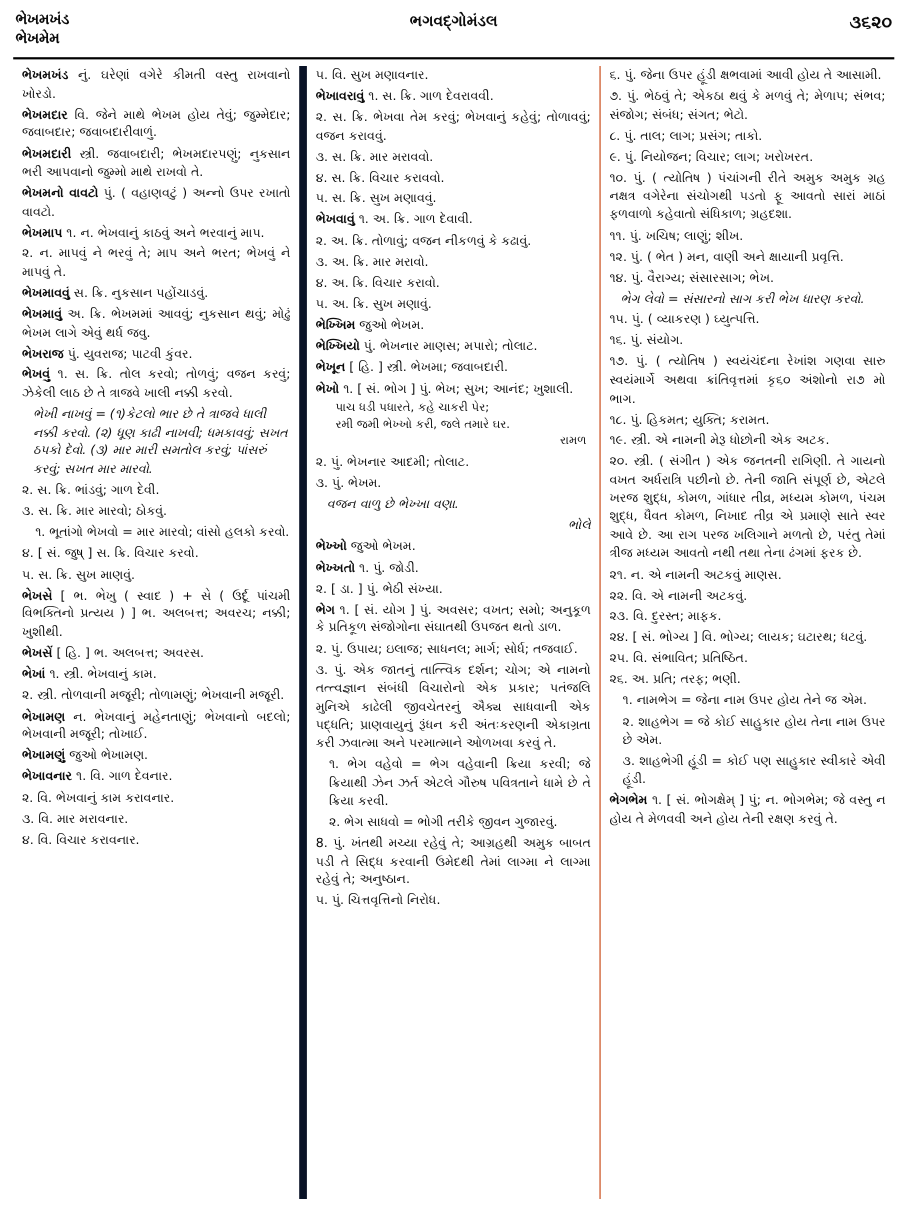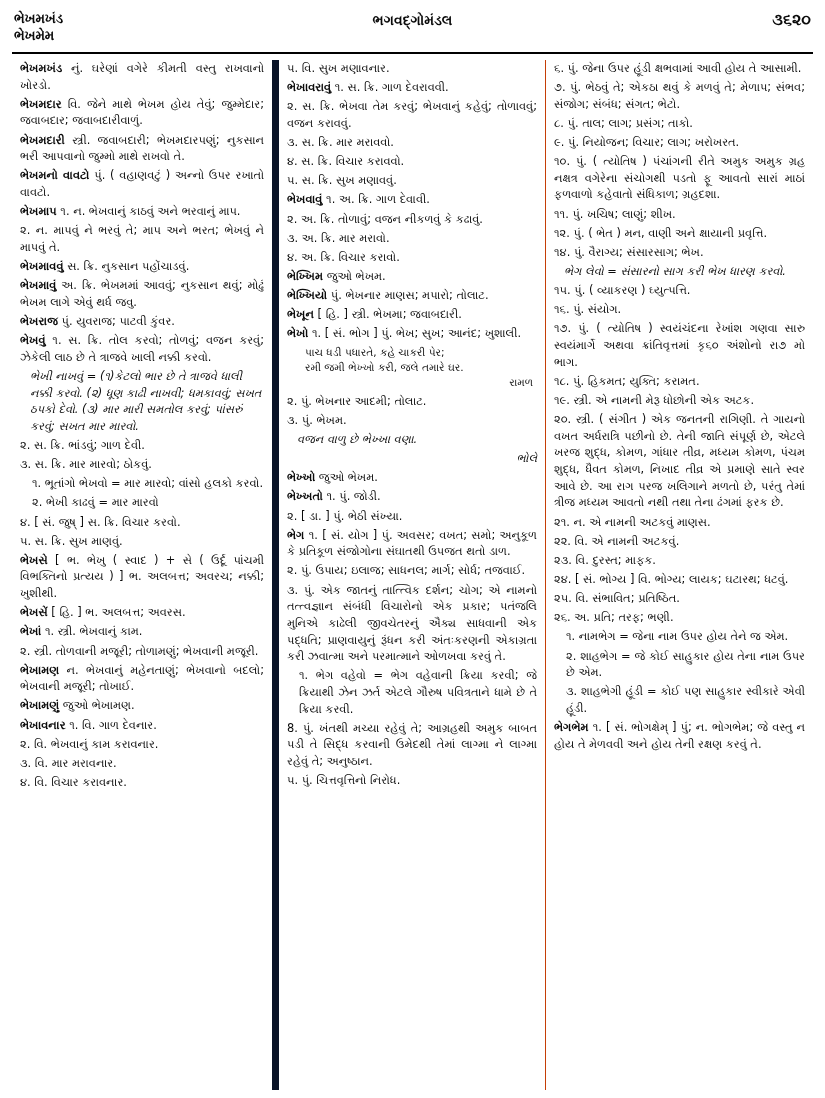--- a/index.html
+++ b/index.html
@@ -131,21 +131,20 @@
         <p class="entry"><span class="hw">ભેખમાપ</span><span> ૧. ન. ભેખવાનું કાઠવું અને ભરવાનું માપ.</span></p>
         <p class="sub">૨. ન. માપવું ને ભરવું તે; માપ અને ભરત; ભેખવું ને માપવું તે.</p>
         <p class="entry"><span class="hw">ભેખમાવવું</span><span> સ. ક્રિ. નુકસાન પહોંચાડવું.</span></p>
         <p class="entry"><span class="hw">ભેખમાવું</span><span> અ. ક્રિ. ભેખમમાં આવવું; નુકસાન થવું; મોઢું ભેખમ લાગે એવું થર્ધ જવુ.</span></p>
         <p class="entry"><span class="hw">ભેખરાજ</span><span> પું. યુવરાજ; પાટવી કુંવર.</span></p>
         <p class="entry"><span class="hw">ભેખવું</span><span> ૧. સ. ક્રિ. તોલ કરવો; તોળવું; વજન કરવું; ઝેકેલી લાઠ છે તે ત્રાજવે ખાલી નક્કી કરવો.</span></p>
         <p class="ital">ભેખી નાખવું = (૧)કેટલો ભાર છે તે ત્રાજવે ધાલી નક્કી કરવો. (૨) ધૂણ કાઢી નાખવી; ધમકાવવું; સખત ઠપકો દેવો. (૩) માર મારી સમતોલ કરવું; પાંસરું કરવું; સખત માર મારવો.</p>
         <p class="sub">૨. સ. ક્રિ. ભાંડવું; ગાળ દેવી.</p>
         <p class="sub">૩. સ. ક્રિ. માર મારવો; ઠોકવું.</p>
         <p class="sub2">૧. ભૂતાંગો ભેખવો = માર મારવો; વાંસો હલકો કરવો.</p>
-        <p class="sub2">૨. ભેખી કાઢવું = માર મારવો</p>
         <p class="sub">૪. [ સં. જુષ્ ] સ. ક્રિ. વિચાર કરવો.</p>
         <p class="sub">૫. સ. ક્રિ. સુખ માણવું.</p>
         <p class="entry"><span class="hw">ભેખસે</span><span> [ ભ. ભેખુ ( સ્વાદ ) + સે ( ઉર્દૂ પાંચમી વિભક્તિનો પ્રત્યય ) ] ભ. અલબત્ત; અવરચ; નક્કી; ખુશીથી.</span></p>
         <p class="entry"><span class="hw">ભેખસેં</span><span> [ હિ. ] ભ. અલબત્ત; અવરસ.</span></p>
         <p class="entry"><span class="hw">ભેખાં</span><span> ૧. સ્ત્રી. ભેખવાનું કામ.</span></p>
         <p class="sub">૨. સ્ત્રી. તોળવાની મજૂરી; તોળામણું; ભેખવાની મજૂરી.</p>
         <p class="entry"><span class="hw">ભેખામણ</span><span> ન. ભેખવાનું મહેનતાણું; ભેખવાનો બદલો; ભેખવાની મજૂરી; તોખાઈ.</span></p>
         <p class="entry"><span class="hw">ભેખામણું</span><span> જુઓ ભેખામણ.</span></p>
         <p class="entry"><span class="hw">ભેખાવનાર</span><span> ૧. વિ. ગાળ દેવનાર.</span></p>
         <p class="sub">૨. વિ. ભેખવાનું કામ કરાવનાર.</p>
@@ -156,40 +155,42 @@
         <p class="sub">૫. વિ. સુખ મણાવનાર.</p>
         <p class="entry"><span class="hw">ભેખાવરાવું</span><span> ૧. સ. ક્રિ. ગાળ દેવરાવવી.</span></p>
         <p class="sub">૨. સ. ક્રિ. ભેખવા તેમ કરવું; ભેખવાનું કહેવું; તોળાવવું; વજન કરાવવું.</p>
         <p class="sub">૩. સ. ક્રિ. માર મરાવવો.</p>
         <p class="sub">૪. સ. ક્રિ. વિચાર કરાવવો.</p>
         <p class="sub">૫. સ. ક્રિ. સુખ મણાવવું.</p>
         <p class="entry"><span class="hw">ભેખવાવું</span><span> ૧. અ. ક્રિ. ગાળ દેવાવી.</span></p>
         <p class="sub">૨. અ. ક્રિ. તોળાવું; વજન નીકળવું કે કઢાવું.</p>
         <p class="sub">૩. અ. ક્રિ. માર મરાવો.</p>
         <p class="sub">૪. અ. ક્રિ. વિચાર કરાવો.</p>
+        <p class="sub">૫. અ. ક્રિ. સુખ મણાવું.</p>
         <p class="entry"><span class="hw">ભેખ્ખિમ</span><span> જુઓ ભેખમ.</span></p>
         <p class="entry"><span class="hw">ભેખ્ખિયો</span><span> પું. ભેખનાર માણસ; મપારો; તોલાટ.</span></p>
         <p class="entry"><span class="hw">ભેખૂન</span><span> [ હિ. ] સ્ત્રી. ભેખમા; જવાબદારી.</span></p>
         <p class="entry"><span class="hw">ભેખો</span><span> ૧. [ સં. ભોગ ] પું. ભેખ; સુખ; આનંદ; ખુશાલી.</span></p>
         <div class="verse">
           <div>પાચ ધડી પધારતે, કહે ચાકરી પેર;</div>
           <div>રમી જમી ભેખ્ખો કરી, જલે તમારે ઘર.</div>
           <span class="attrib">રામળ</span>
         </div>
         <p class="sub">૨. પું. ભેખનાર આદમી; તોલાટ.</p>
         <p class="sub">૩. પું. ભેખમ.</p>
         <p class="ital">વજન વાળુ છે ભેખ્ખા વણા.</p>
         <p class="ital" style="text-align: right;">ભોલે</p>
         <p class="entry"><span class="hw">ભેખ્ખો</span><span> જુઓ ભેખમ.</span></p>
         <p class="entry"><span class="hw">ભેખ્ખતો</span><span> ૧. પું. જોડી.</span></p>
         <p class="sub">૨. [ ડા. ] પું. ભેઠી સંખ્યા.</p>
         <p class="entry"><span class="hw">ભેગ</span><span> ૧. [ સં. યોગ ] પું. અવસર; વખત; સમો; અનુકૂળ કે પ્રતિકૂળ સંજોગોના સંઘાતથી ઉપજત થતો ડાળ.</span></p>
         <p class="sub">૨. પું. ઉપાય; ઇલાજ; સાધનલ; માર્ગ; સોર્ધ; તજવાઈ.</p>
         <p class="sub">૩. પું. એક જાતનું તાત્ત્વિક દર્શન; ચોગ; એ નામનો તત્ત્વજ્ઞાન સંબંધી વિચારોનો એક પ્રકાર; પતંજલિ મુનિએ કાઢેલી જીવચેતરનું ઐક્ય સાધવાની એક પદ્ધતિ; પ્રાણવાયુનું રૂંધન કરી અંતઃકરણની એકાગ્રતા કરી ઝવાત્મા અને પરમાત્માને ઓળખવા કરવું તે.</p>
         <p class="sub2">૧. ભેગ વહેવો = ભેગ વહેવાની ક્રિયા કરવી; જે ક્રિયાથી ઝેન ઝર્ત એટલે ગૌરુષ પવિત્રતાને ધામે છે તે ક્રિયા કરવી.</p>
+        <p class="sub2">૨. ભેગ સાધવો = ભોગી તરીકે જીવન ગુજારવું.</p>
         <p class="sub">8. પું. ખંતથી મચ્યા રહેવું તે; આગ્રહથી અમુક બાબત પડી તે સિદ્ધ કરવાની ઉમેદથી તેમાં લાગ્મા ને લાગ્મા રહેવું તે; અનુષ્ઠાન.</p>
         <p class="sub">૫. પું. ચિત્તવૃત્તિનો નિરોધ.</p>
       </div>
     <div class="col c3" id="col3">
         <p class="sub">૬. પું. જેના ઉપર હૂંડી ક્ષભવામાં આવી હોય તે આસામી.</p>
         <p class="sub">૭. પું. ભેઠવું તે; એકઠા થવું કે મળવું તે; મેળાપ; સંભવ; સંજોગ; સંબંધ; સંગત; ભેટો.</p>
         <p class="sub">૮. પું. તાલ; લાગ; પ્રસંગ; તાકો.</p>
         <p class="sub">૯. પું. નિયોજન; વિચાર; લાગ; ખરોખરત.</p>
         <p class="sub">૧૦. પું. ( ત્યોતિષ ) પંચાંગની રીતે અમુક અમુક ગ્રહ નક્ષત્ર વગેરેના સંચોગથી પડતો ફૂ આવતો સારાં માઠાં ફળવાળો કહેવાતો સંધિકાળ; ગ્રહદશા.</p>
         <p class="sub">૧૧. પું. ખચિષ; લાણું; શીખ.</p>

